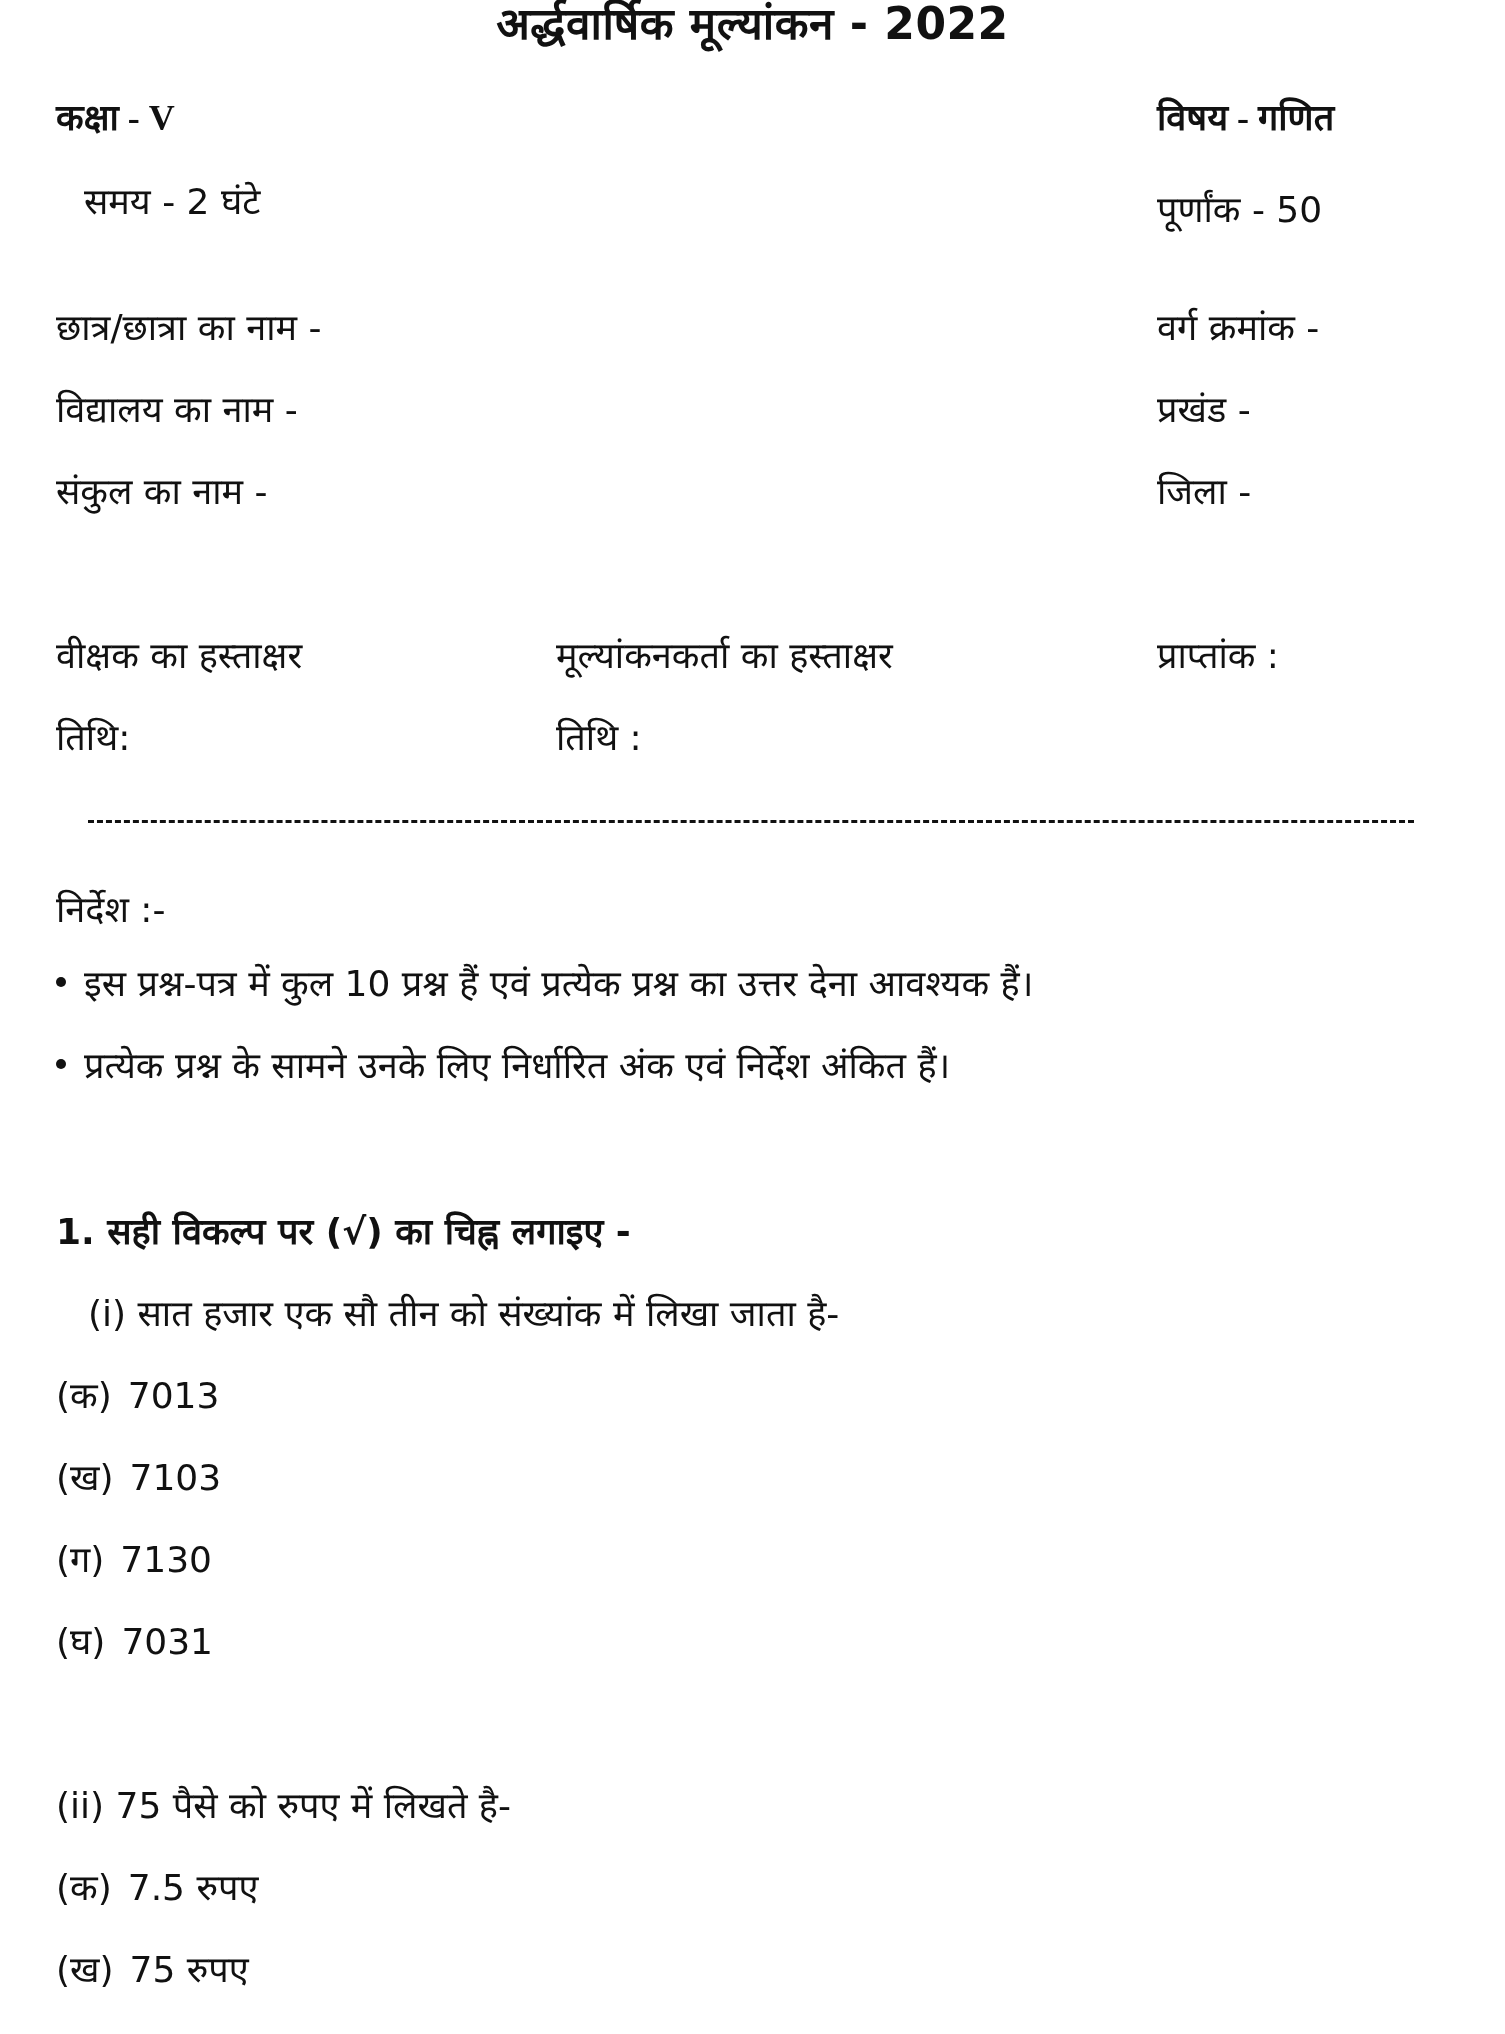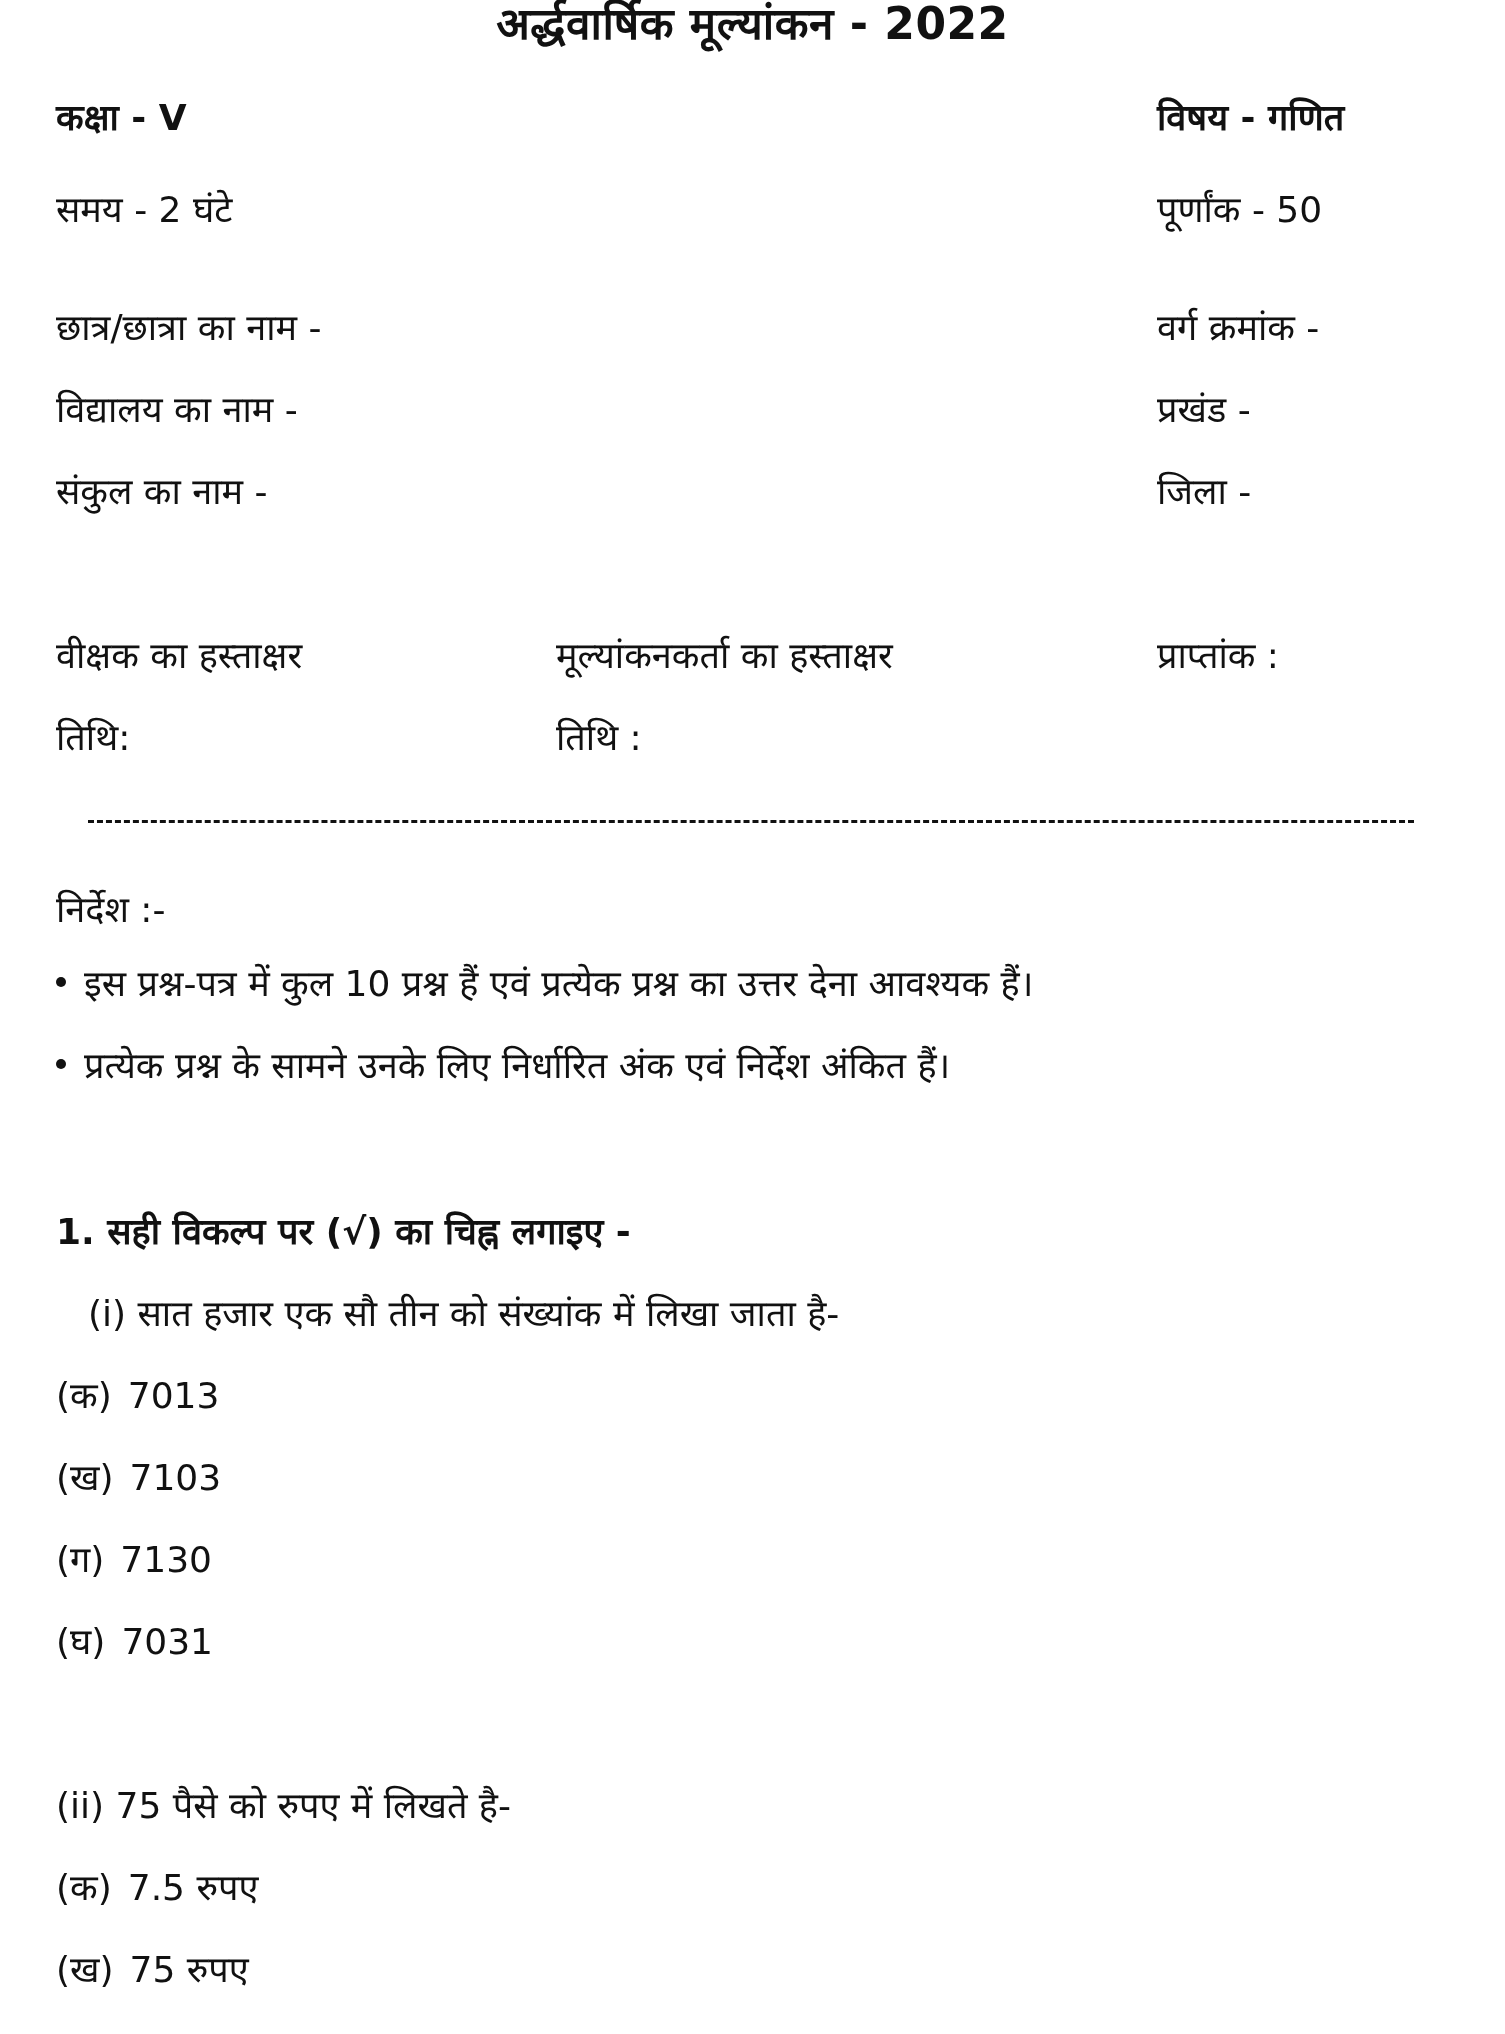--- a/index.html
+++ b/index.html
@@ -18,21 +18,21 @@
       line-height: 1;
     }
     .abs { position: absolute; white-space: nowrap; }
     .title {
       left: 0; width: 1505px; text-align: center;
       top: 2px;
       font-size: 44px;
       font-weight: bold;
       letter-spacing: 0.5px;
     }
-    .bold { font-weight: bold; }
+    .bold { font-weight: bold; font-family: Liberation Serif, serif; }
     .left-col { left: 56px; }
     .mid-col { left: 556px; }
     .right-col { left: 1157px; }
     .dash-line {
       left: 88px; top: 820px;
       width: 1326px; height: 0;
       border-top: 3px dashed #111111;
     }
     .bullet-row { left: 56px; }
     .bullet-row .dot {
@@ -47,21 +47,21 @@
     .opt .opt-key { margin-right: 16px; }
   </style>
 </head>
 <body>
 
 <div class="abs title">अर्द्धवार्षिक मूल्यांकन - 2022</div>
 
 <div class="abs left-col bold" style="top:100px;">कक्षा - V</div>
 <div class="abs right-col bold" style="top:100px;">विषय - गणित</div>
 
-<div class="abs left-col" style="top:192px;">समय - 2 घंटे</div>
+<div class="abs left-col" style="top:184px;margin-left:28px;">समय - 2 घंटे</div>
 <div class="abs right-col" style="top:192px;text-align:center;">पूर्णांक - 50</div>
 
 <div class="abs left-col" style="top:310px;">छात्र/छात्रा का नाम -</div>
 <div class="abs right-col" style="top:310px;">वर्ग क्रमांक -</div>
 
 <div class="abs left-col" style="top:392px;">विद्यालय का नाम -</div>
 <div class="abs right-col" style="top:392px;">प्रखंड -</div>
 
 <div class="abs left-col" style="top:474px;">संकुल का नाम -</div>
 <div class="abs right-col" style="top:474px;">जिला -</div>

